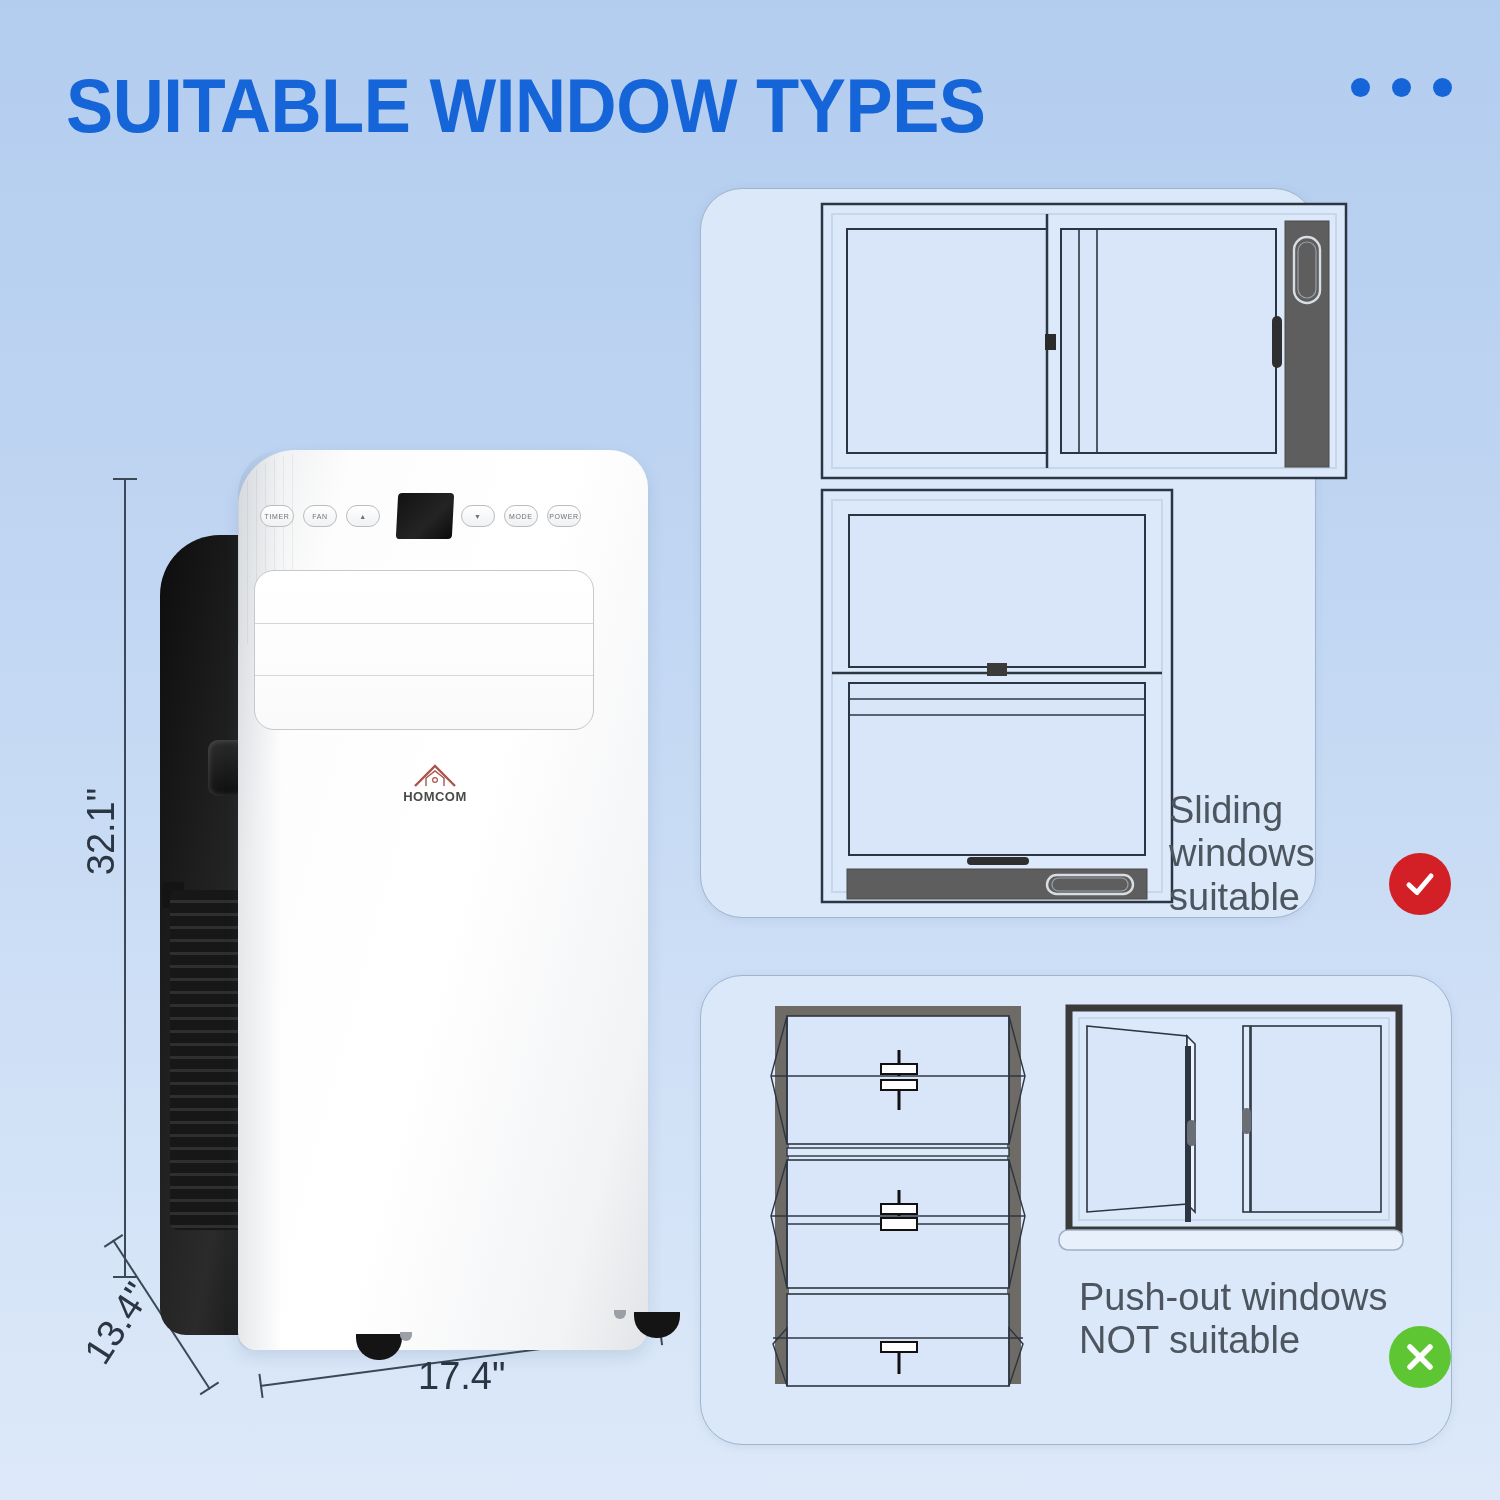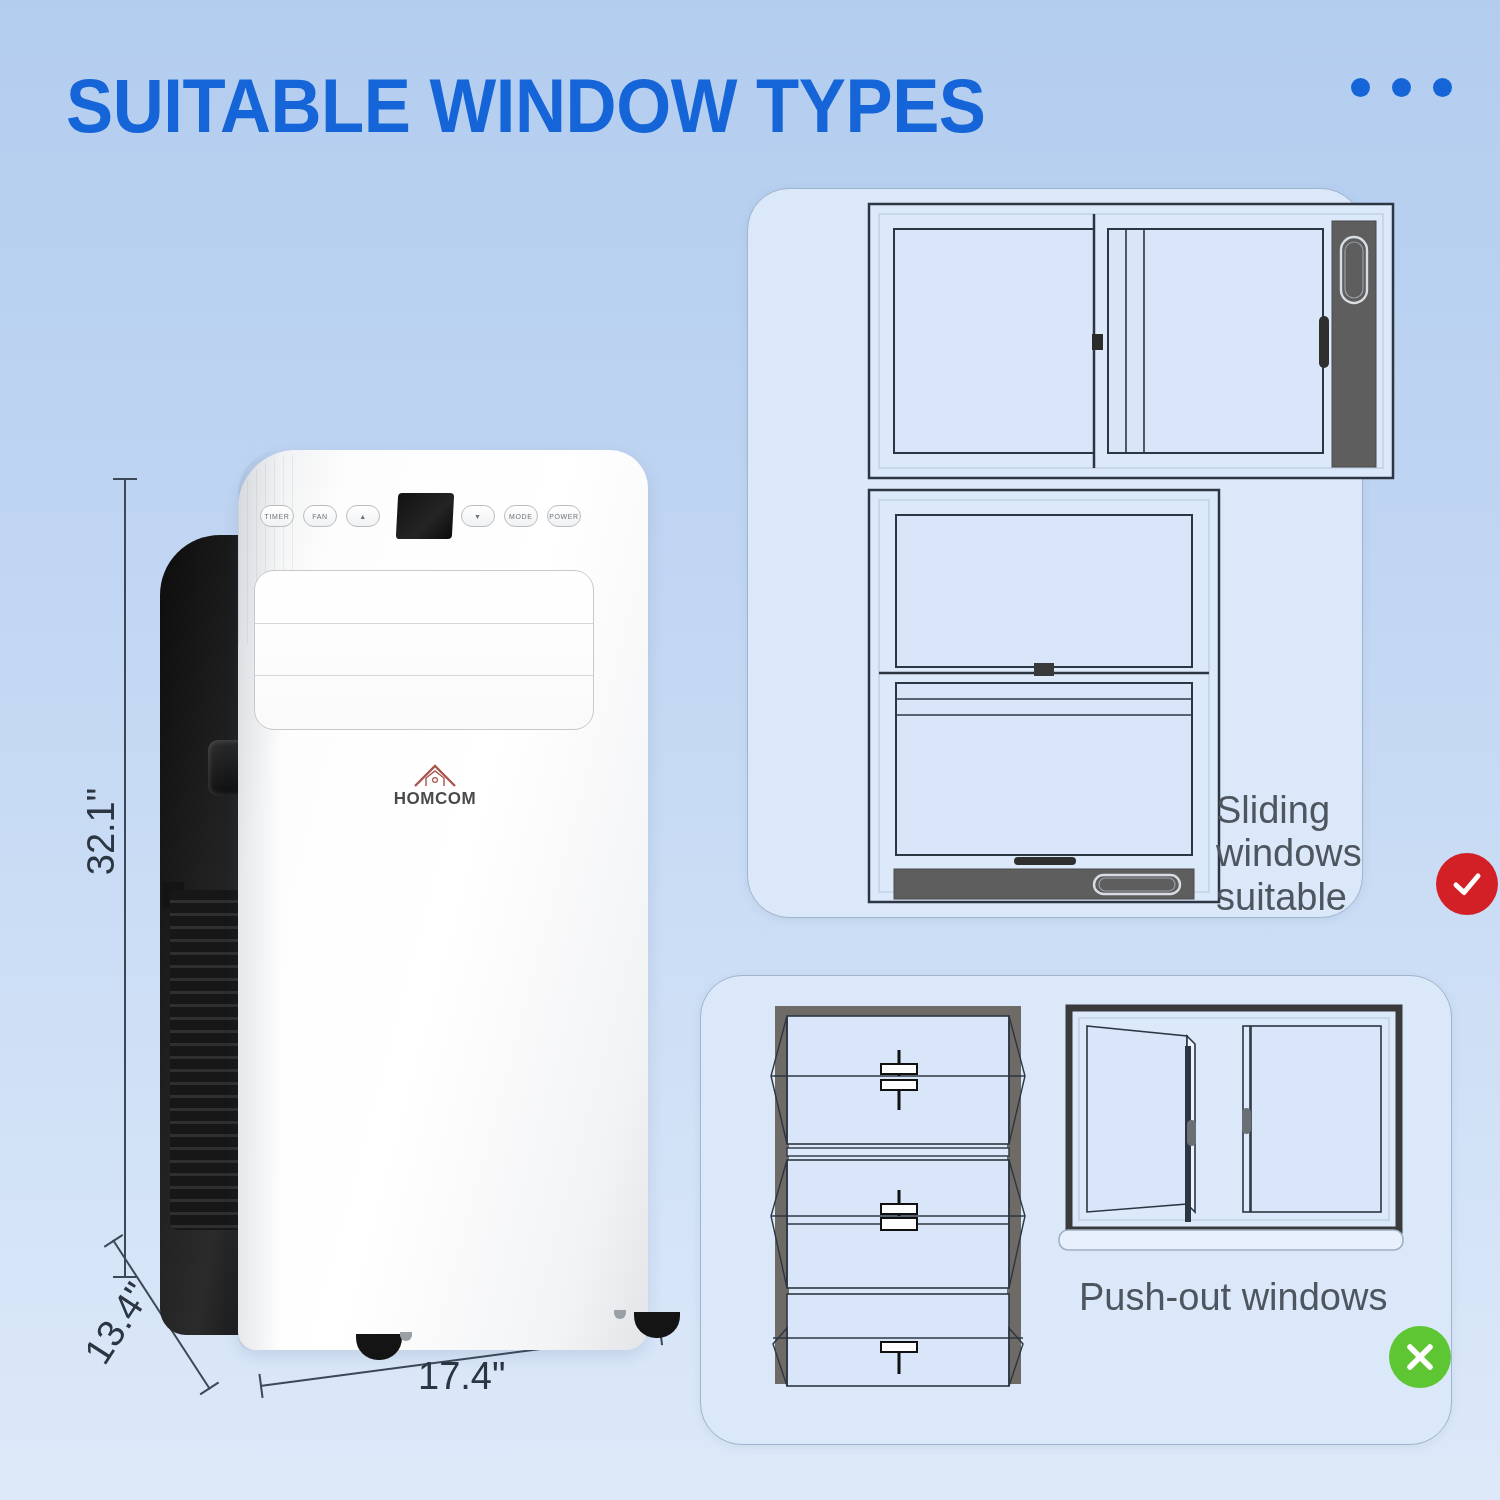--- a/index.html
+++ b/index.html
@@ -298,21 +298,21 @@
     top: 312px;
     width: 90px;
     text-align: center;
   }
   .ac-logo-roof {
     width: 46px;
     height: 26px;
     margin: 0 auto 1px;
   }
   .ac-logo-text {
-    font-size: 17px;
+    font-size: 13px;
     font-weight: bold;
     letter-spacing: 0.5px;
     color: #4a4a4a;
     font-family: "Liberation Sans Narrow", "Liberation Sans", sans-serif;
   }
 
   .caster {
     position: absolute;
     width: 46px;
     height: 26px;
@@ -332,21 +332,21 @@
   .screw.s2 { left: 376px; top: 860px; }
 
   
   .card {
     position: absolute;
     background: #dbe8fa;
     border: 1px solid #9fb4cf;
     border-radius: 42px;
     box-shadow: 0 2px 10px rgba(70,95,130,0.10);
   }
-  .card-top    { left: 700px; top: 188px;  width: 616px; height: 730px; margin-left: 47px; }
+  .card-top    { left: 700px; top: 188px;  width: 616px; height: 730px; }
   .card-bottom { left: 700px; top: 975px;  width: 752px; height: 470px; }
 
   .card-label {
     position: absolute;
     font-size: 38px;
     line-height: 1.14;
     color: #4d565f;
     font-family: "Liberation Sans", sans-serif;
   }
   .label-top    { left: 468px; top: 600px; }
@@ -547,20 +547,21 @@
       <polygon points="136,38 144,46 144,214 136,206" fill="#eef4fd" stroke="#2c3642" stroke-width="1.6"></polygon>
       <rect x="134" y="48" width="6" height="176" fill="#2c3642"></rect>
       <rect x="136" y="122" width="9" height="26" rx="4.5" fill="#6a6f76"></rect>
 
       <rect x="8" y="232" width="344" height="20" rx="9" fill="#e8f0fb" stroke="#9fb0c4" stroke-width="1.6"></rect>
     </svg>
   </div>
 
   <div class="card-label label-bottom">
     <div>Push-out windows</div>
+    <div>NOT suitable</div>
   </div>
 
   <div class="badge badge-x">
     <svg width="36" height="36" viewBox="0 0 36 36">
       <path d="M8 8 L28 28 M28 8 L8 28" fill="none" stroke="#ffffff" stroke-width="5.5" stroke-linecap="round"></path>
     </svg>
   </div>
 </div>
 
 </body></html>

